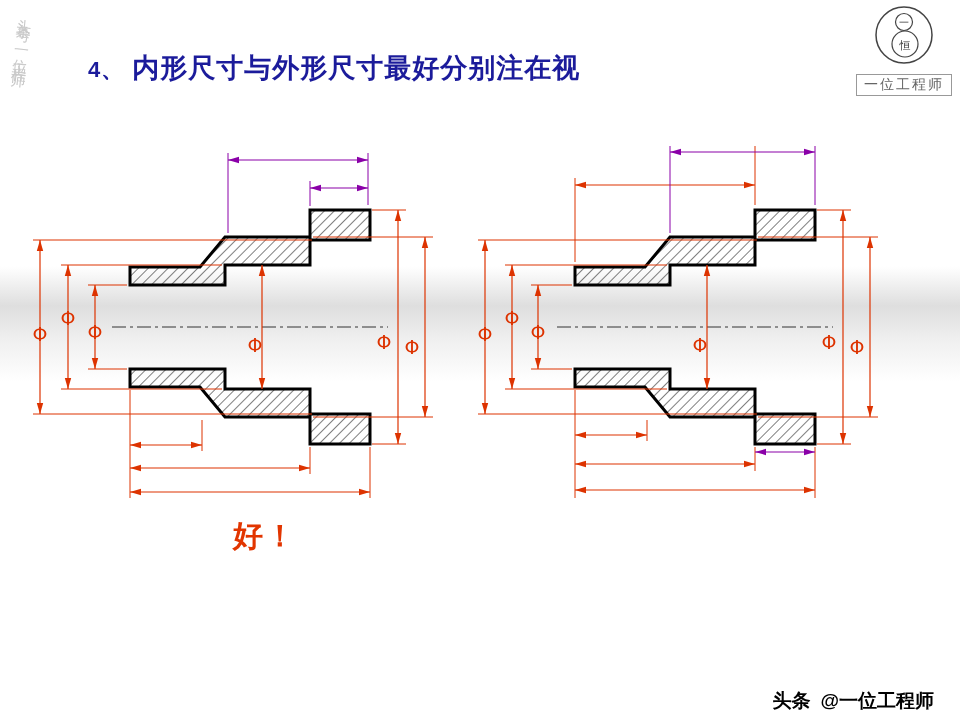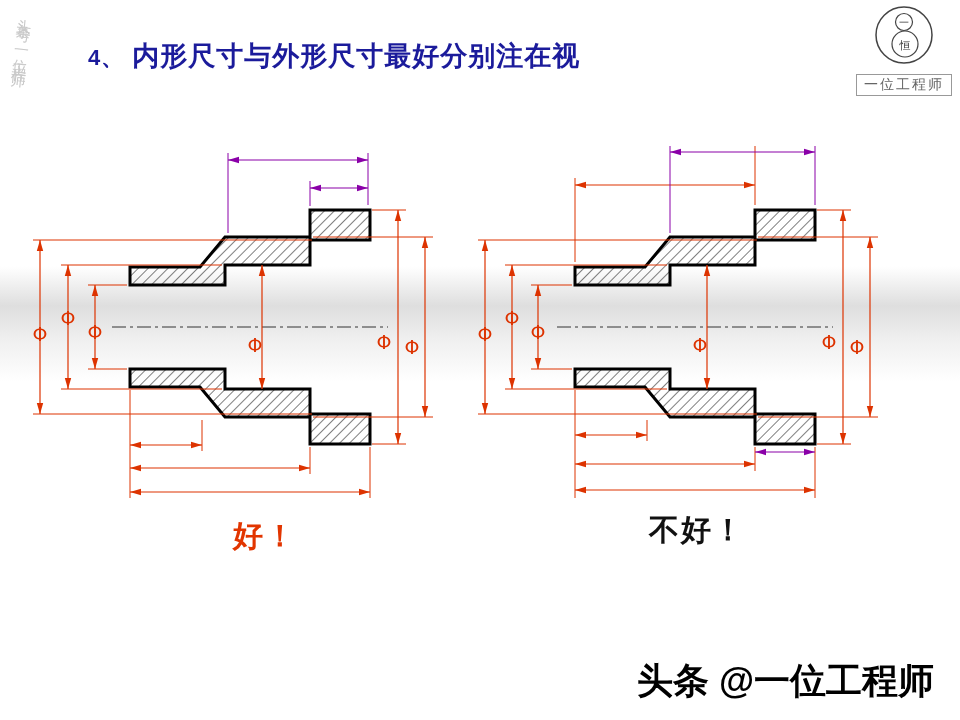--- a/index.html
+++ b/index.html
@@ -2,38 +2,38 @@
 <html><head>
 <meta charset="utf-8">
 <style>
   html,body{margin:0;padding:0;}
   body{font-family:"Liberation Sans","DejaVu Sans",sans-serif;}
   .slide{
     position:relative;width:960px;height:720px;overflow:hidden;
     background:linear-gradient(180deg,#ffffff 0%,#ffffff 37%,#dedede 42.5%,#efefef 47%,#ffffff 53%,#ffffff 100%);
   }
   
-  .title{position:absolute;left:88px;top:38px;color:#1b1b9b;font-weight:700;
+  .title{position:absolute;left:88px;top:50px;color:#1b1b9b;font-weight:700;
          font-size:27px;line-height:36px;letter-spacing:1px;}
   .title .t-num{font-size:22px;margin-right:8px;}
   .title .t-line2{padding-left:64px;}
   
   .wm-left{position:absolute;left:16px;top:6px;color:#c9c9c9;font-size:15px;
            writing-mode:vertical-rl;text-orientation:upright;letter-spacing:5px;
            transform:rotate(6deg);transform-origin:top left;}
   
   .logo{position:absolute;right:8px;top:4px;width:96px;text-align:center;}
   .logo-box{border:1.5px solid #999;color:#666;font-size:14px;letter-spacing:2px;
             padding:1px 4px;margin-top:2px;background:#fff;}
   
   .cap{position:absolute;font-size:30px;font-weight:700;letter-spacing:2px;text-align:center;}
   .cap-good{left:205px;top:516px;width:120px;color:#e23500;}
   .cap-bad{left:617px;top:510px;width:160px;color:#111;}
   
-  .footer{position:absolute;right:26px;bottom:14px;font-size:36px;font-weight:700;color:#000;}
+  .footer{position:absolute;right:26px;bottom:6px;font-size:19px;font-weight:700;color:#000;}
   .footer .brand{margin-right:10px;}
   
   svg.drawings{position:absolute;left:0;top:130px;}
   .wall{fill:url(#hatch);stroke:#000;stroke-width:3;stroke-linejoin:miter;}
   .cl{stroke:#333;stroke-width:1;stroke-dasharray:14 4 3 4;}
   .red line{stroke:#dd3300;}
   .purple line{stroke:#8a00a8;}
   line.thin{stroke-width:1;}
   line.dim,line.dimp{stroke-width:1.2;}
   text.phi{font-family:"DejaVu Sans",sans-serif;font-size:19px;fill:#dd3300;text-anchor:middle;}
@@ -185,19 +185,18 @@
         <line class="dim" x1="575" y1="464" x2="755" y2="464" marker-start="url(#ar)" marker-end="url(#ar)"></line>
         <line class="dim" x1="575" y1="490" x2="815" y2="490" marker-start="url(#ar)" marker-end="url(#ar)"></line>
       </g>
       <g class="purple">
         <line class="dimp" x1="755" y1="452" x2="815" y2="452" marker-start="url(#ap)" marker-end="url(#ap)"></line>
       </g>
     </g>
   </svg>
 
   <div class="cap cap-good">好！</div>
-  <div class="cap cap-bad">不好！</div>
 
   <div class="footer">
     <span class="brand">头条</span><span>@一位工程师</span>
   </div>
 
 </div>
 
 </body></html>

